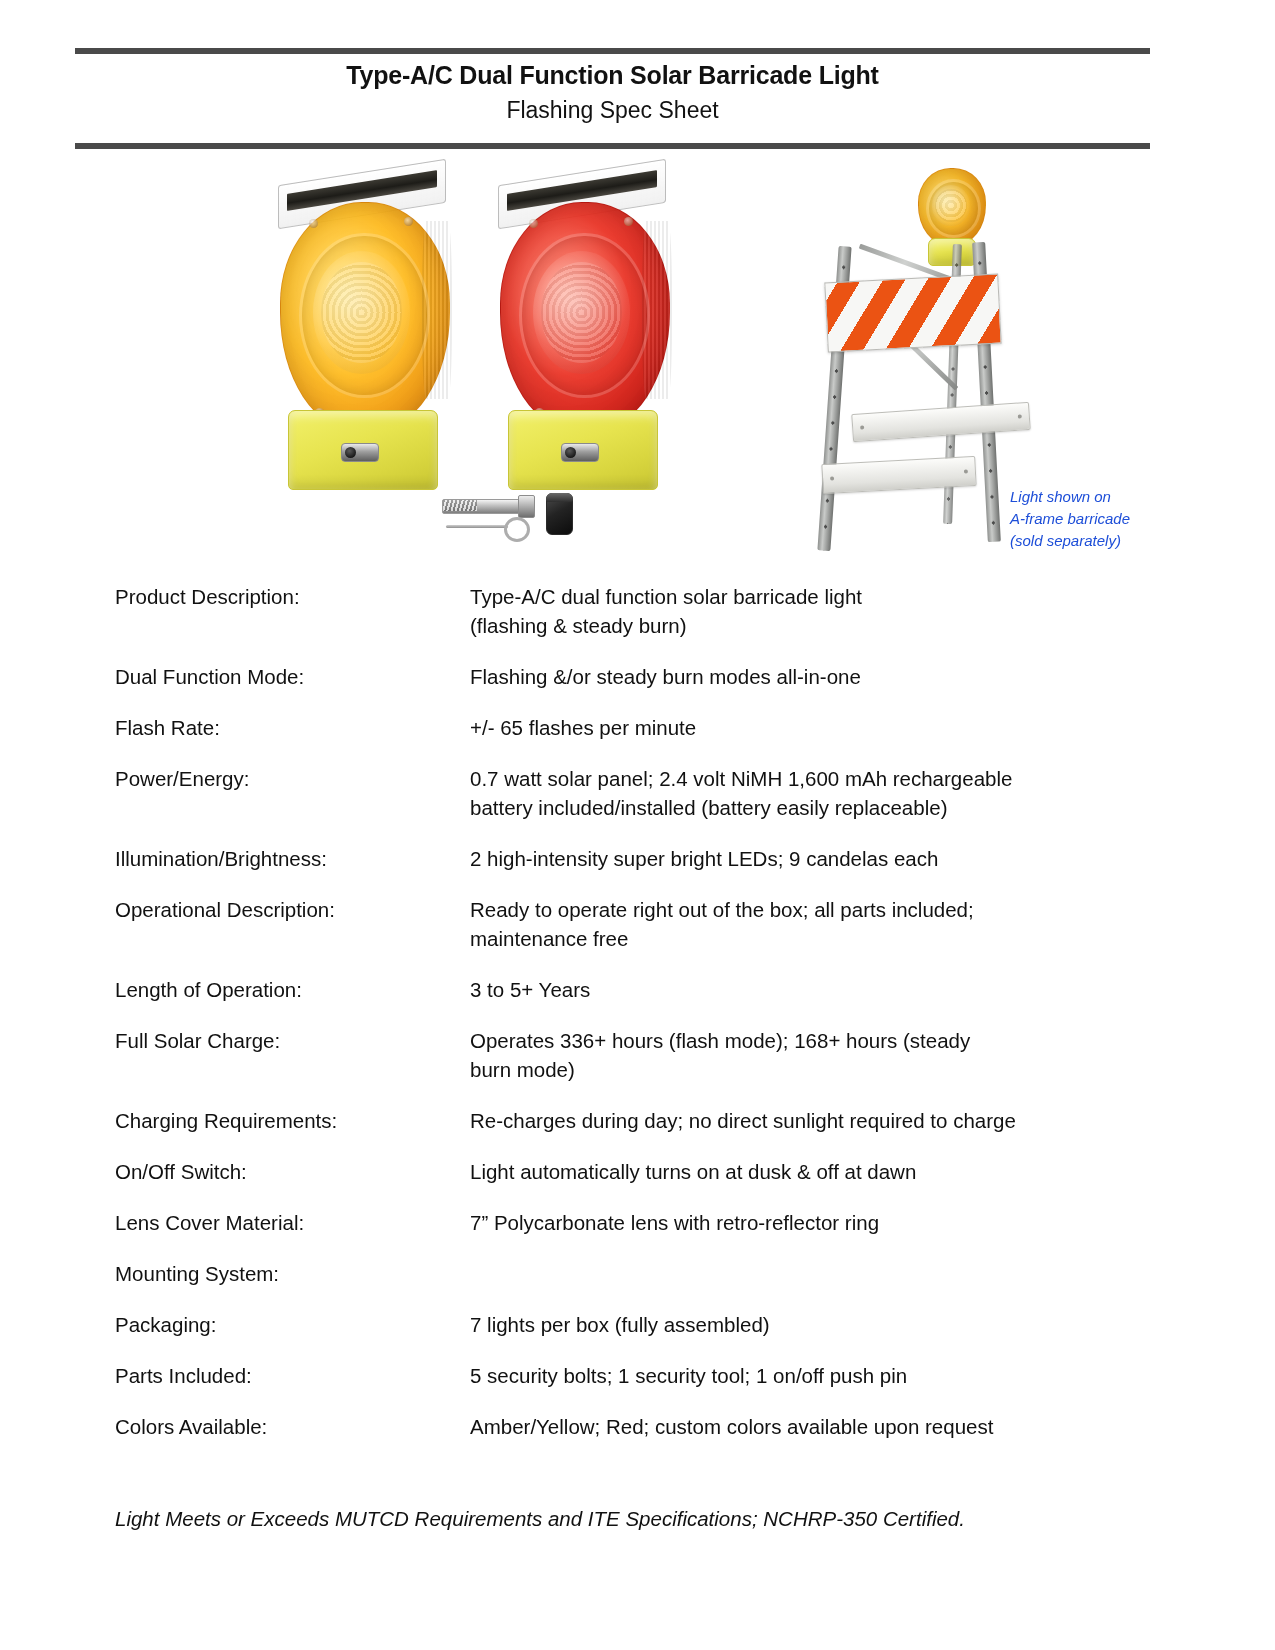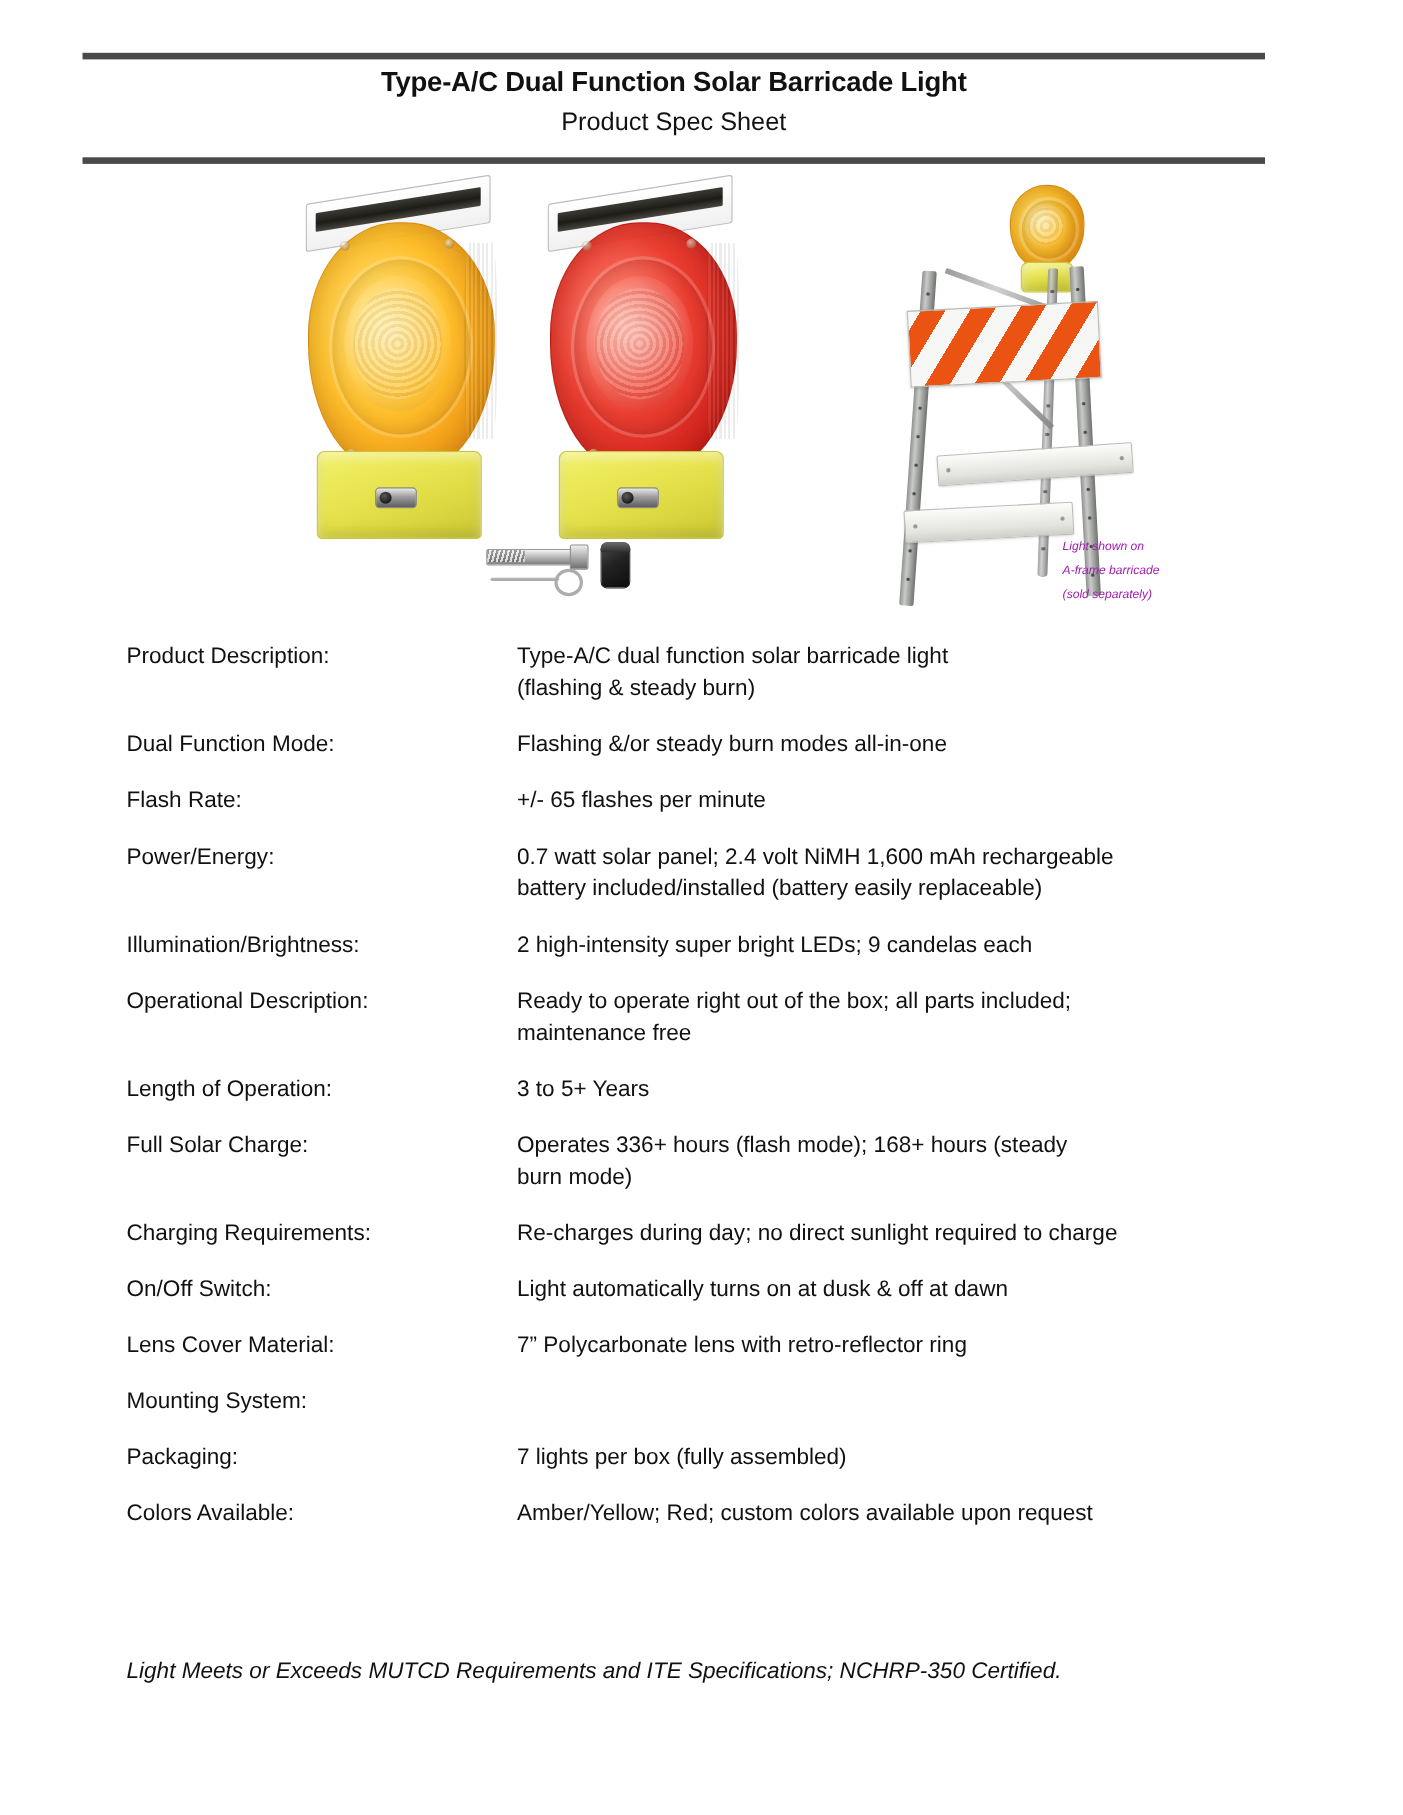--- a/index.html
+++ b/index.html
@@ -267,25 +267,26 @@
     position: absolute;
     width: 4px; height: 4px;
     border-radius: 50%;
     background: #9a9a95;
   }
   .white-rail::before { left: 7px; top: 50%; margin-top: -2px; }
   .white-rail::after  { right: 7px; top: 50%; margin-top: -2px; }
 
   .caption {
     position: absolute;
-    font-size: 11px;
+    font-size: 15px;
     font-style: italic;
     line-height: 22px;
-    color: #a21caf;
+    color: #1d4ed8;
     white-space: pre-line;
+    margin-left: 44px;
   }
 
   
   .spec-table {
     position: absolute;
     top: 582px;
     left: 115px;
     width: 1040px;
   }
   .spec-row {
@@ -322,21 +323,21 @@
 </style>
 </head>
 <body>
 
 <div class="page">
 
   <div class="rule rule-top"></div>
 
   <div class="header-block">
     <div class="doc-title">Type-A/C Dual Function Solar Barricade Light</div>
-    <div class="doc-subtitle">Product Spec Sheet</div>
+    <div class="doc-subtitle">Flashing Spec Sheet</div>
   </div>
 
   <div class="rule rule-bottom"></div>
 
   <div class="images">
 
     <div class="light-unit" style="left:272px; top:12px; width:185px; height:330px;">
       <div class="solar-top">
         <div class="solar-clear"></div>
         <div class="solar-cell"></div>
@@ -469,20 +470,24 @@
       <div class="spec-value">7” Polycarbonate lens with retro-reflector ring</div>
     </div>
     <div class="spec-row">
       <div class="spec-label">Mounting System:</div>
     </div>
     <div class="spec-row">
       <div class="spec-label">Packaging:</div>
       <div class="spec-value">7 lights per box (fully assembled)</div>
     </div>
     <div class="spec-row">
+      <div class="spec-label">Parts Included:</div>
+      <div class="spec-value">5 security bolts; 1 security tool; 1 on/off push pin</div>
+    </div>
+    <div class="spec-row">
       <div class="spec-label">Colors Available:</div>
       <div class="spec-value">Amber/Yellow; Red; custom colors available upon request</div>
     </div>
   </div>
 
   <div class="footer-note">Light Meets or Exceeds MUTCD Requirements and ITE Specifications; NCHRP-350 Certified.</div>
 
 </div>
 
 </body></html>

